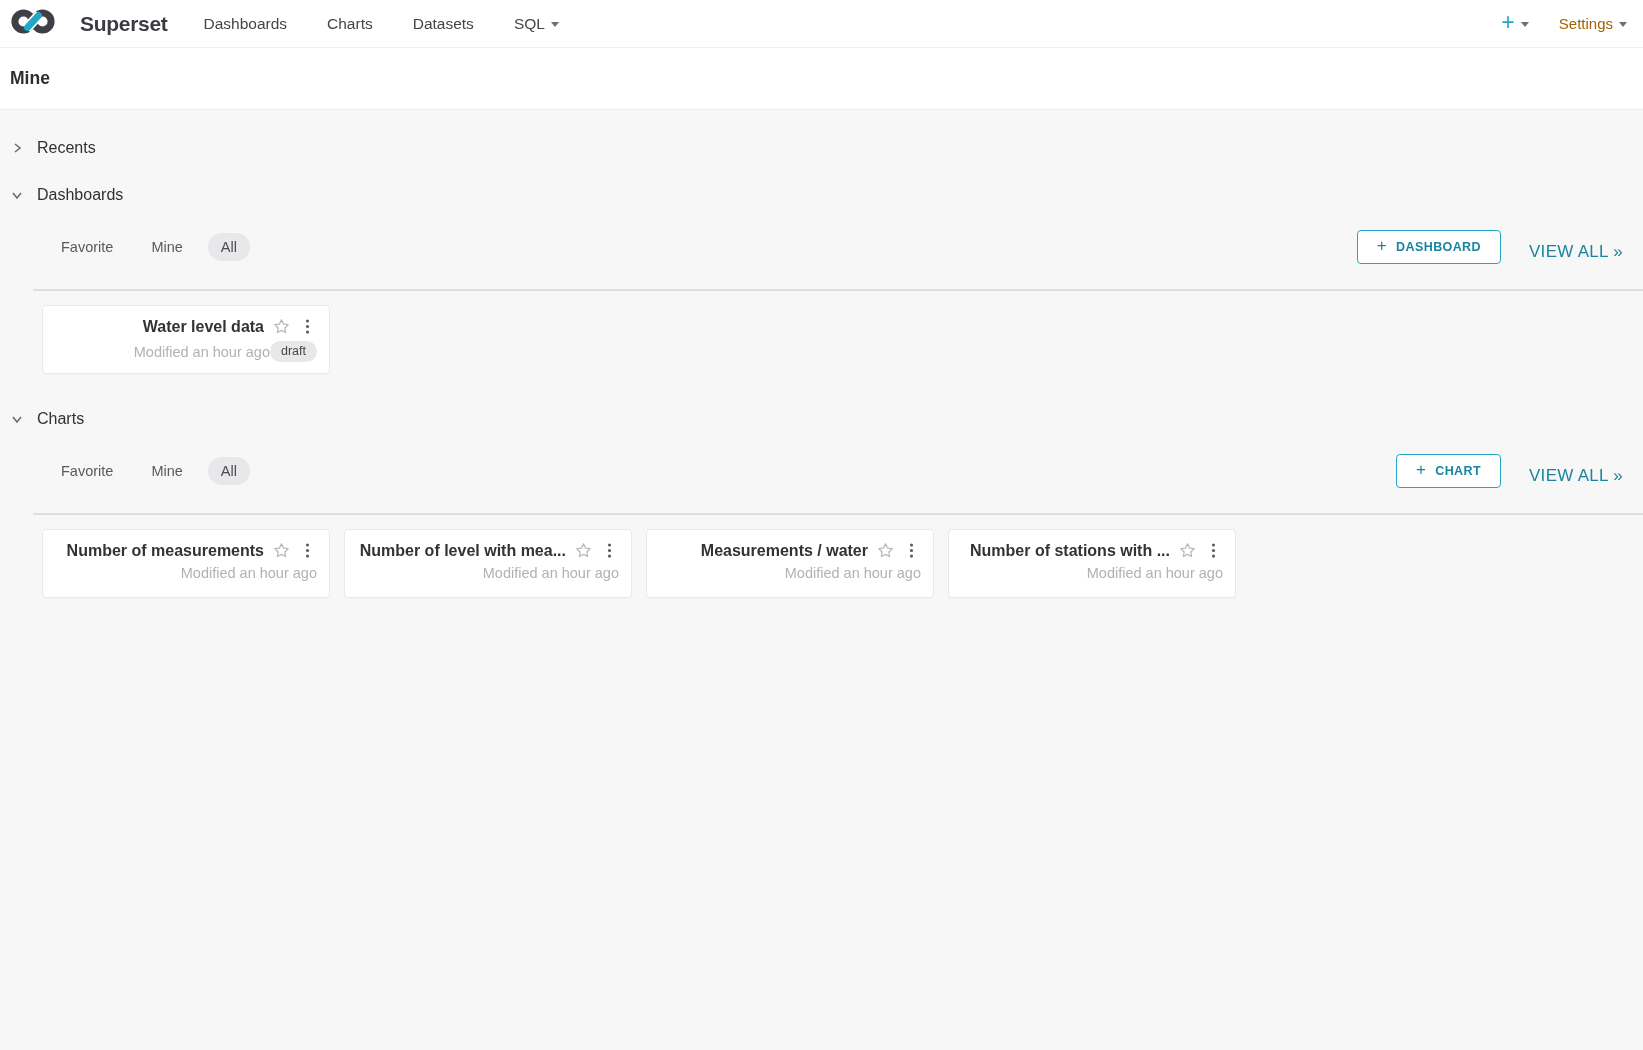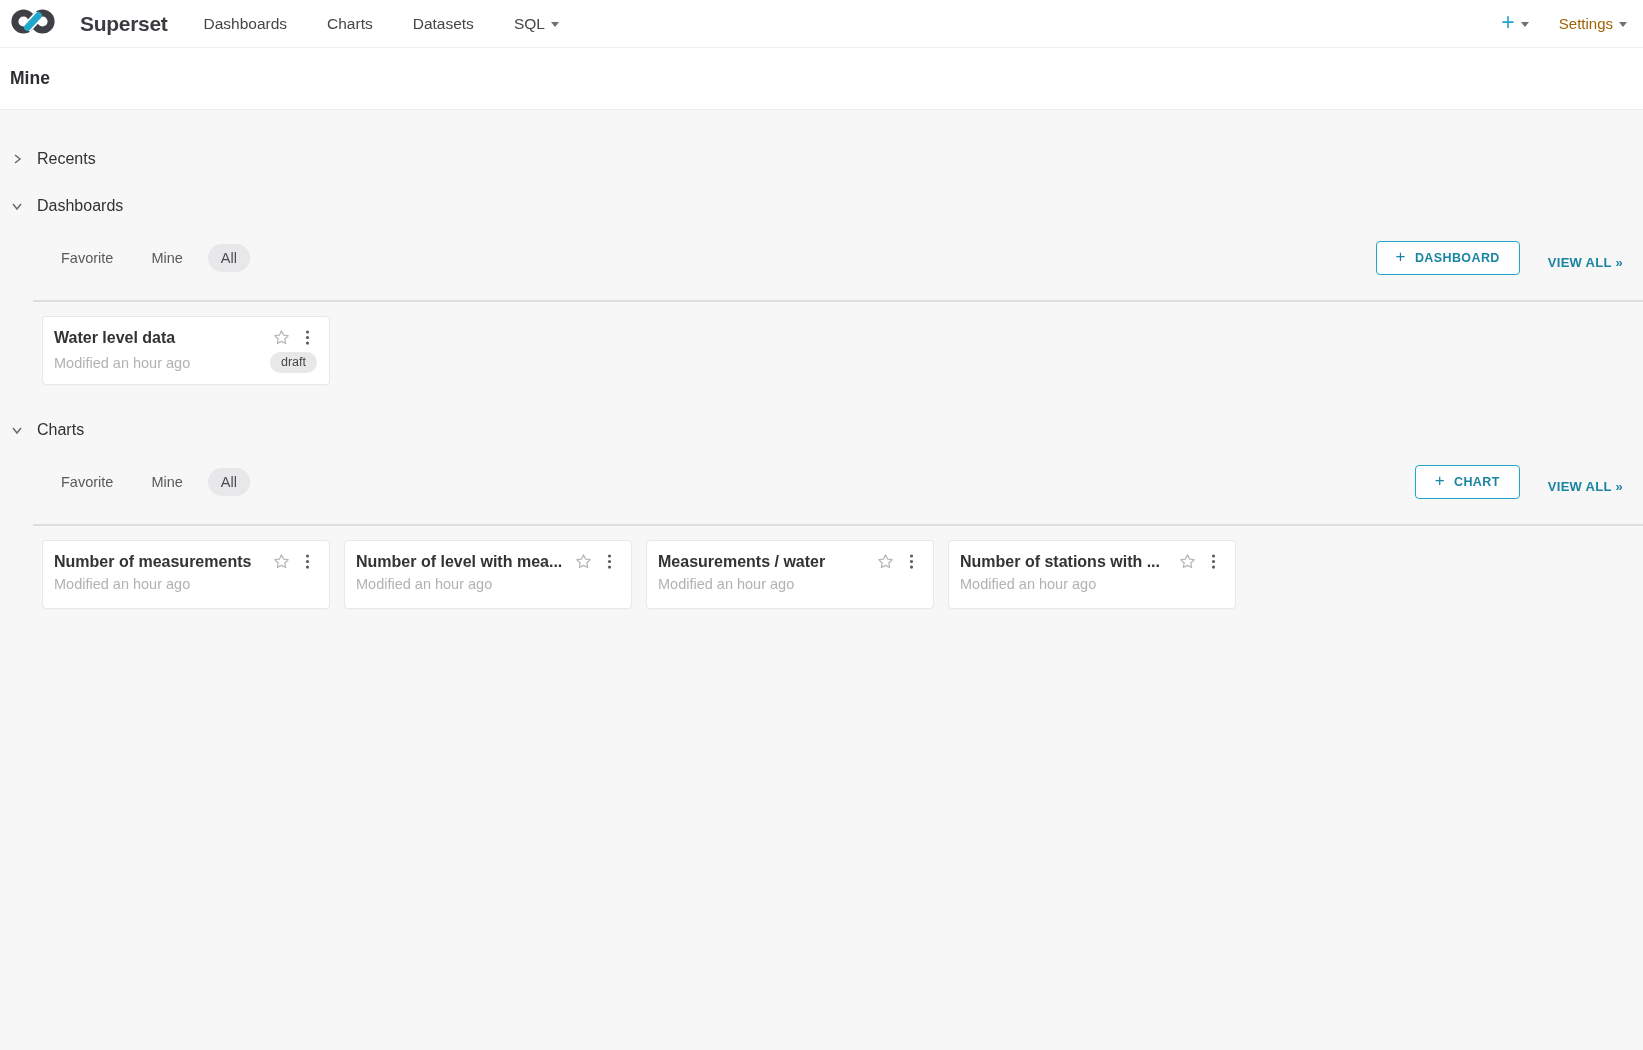--- a/index.html
+++ b/index.html
@@ -43,21 +43,21 @@
   
   .content { padding-top:22px; }
 
   .collapse-row {
     display:flex; align-items:center; gap:13px;
     padding-left:10px; height:24px; cursor:pointer;
   }
   .collapse-label { font-size:16px; color:#313135; }
   .chev svg { display:block; }
 
-  .row-recents { margin-top:15px; }
+  .row-recents { margin-top:4px; }
   .row-dashboards { margin-top:23px; }
   .row-charts { margin-top:33px; }
   .row-saved { margin-top:38px; }
 
   .controls-row { display:flex; align-items:center; margin-top:22px; height:36px; }
   .tabs { display:flex; align-items:center; gap:12px; margin-left:48px; }
   .tab {
     font-size:14.5px; color:#5a5a5e; padding:6px 13px; border-radius:16px;
     cursor:pointer; white-space:nowrap;
   }
@@ -65,31 +65,32 @@
   .controls-right { margin-left:auto; display:flex; align-items:center; gap:28px; padding-right:20px; }
   .outline-btn {
     display:flex; align-items:center; gap:9px;
     height:34px; padding:0 19px;
     background:#fff; border:1px solid #20a7c9; border-radius:4px;
     color:#1a85a0; font-size:12.5px; font-weight:bold; letter-spacing:0.4px;
     cursor:pointer; font-family:inherit;
   }
   .btn-plus { font-size:17px; font-weight:400; margin-top:-2px; }
   .view-all {
-    color:#1a85a0; font-size:13px; font-weight:bold; letter-spacing:0.3px;
+    color:#1a85a0; font-size:17px; font-weight:normal; letter-spacing:0.3px;
     text-decoration:none; cursor:pointer; white-space:nowrap;margin-top:9px;
   }
   .hdivider { height:2px; background:#dedede; margin:24px 0 0 33px; }
 
   .cards-row { display:flex; gap:14px; margin:14px 0 0 42px; }
   .card {
     width:288px; height:69px; background:#fff;
     border:1px solid #e9e9e9; border-radius:4px;
     padding:11px 12px 0 11px; cursor:pointer;
     box-shadow:0 1px 1px rgba(0,0,0,0.02);
+    text-align:right;
   }
   .card-top { display:flex; align-items:center; }
   .card-title {
     flex:1; font-size:16px; font-weight:600; color:#333;
     white-space:nowrap; overflow:hidden; min-width:0;
   }
   .card-icons { display:flex; align-items:center; gap:7px; margin-left:8px; }
   .icon-btn { background:none; border:none; padding:0; cursor:pointer; display:flex; }
   .card-bottom { display:flex; align-items:center; margin-top:5px; }
   .modified { flex:1; font-size:14.5px; color:#b2b2b2; }

